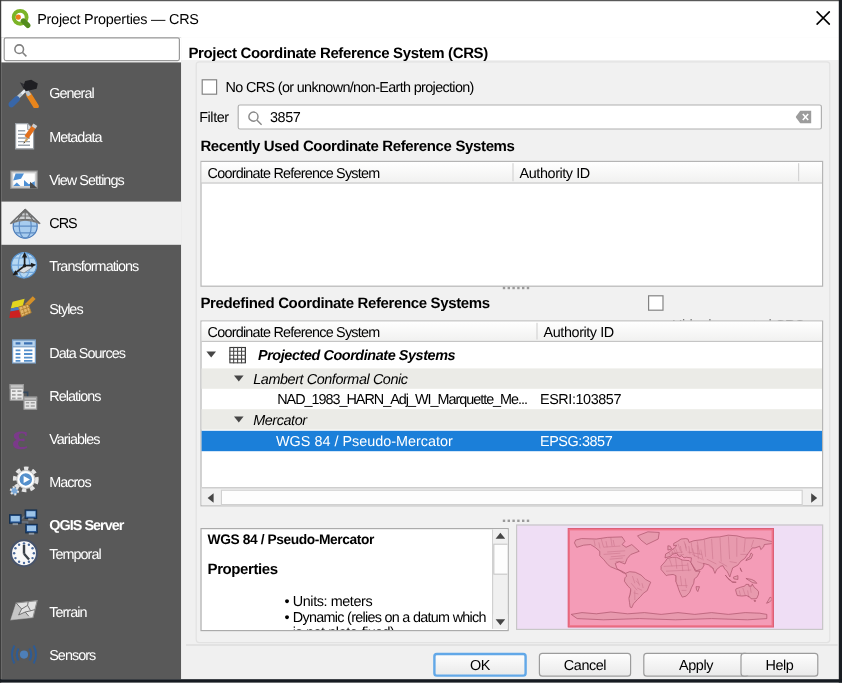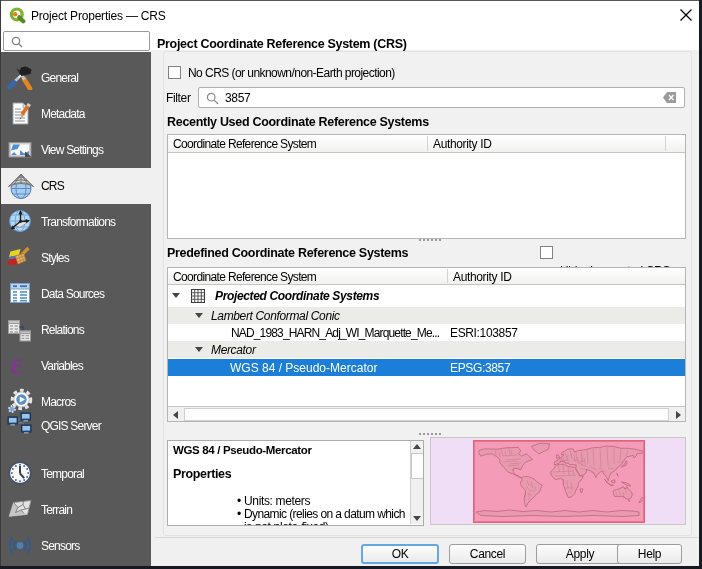--- a/index.html
+++ b/index.html
@@ -220,38 +220,38 @@
     <div class="sitem abs" style="left: 1px; top: 384px;">
       <svg width="26" height="26" viewBox="0 0 26 26">
 <circle cx="14.5" cy="11.5" r="8.5" fill="none" stroke="#e4e4e4" stroke-width="4.5" stroke-dasharray="3.4,3"></circle>
 <circle cx="14.5" cy="11.5" r="7.6" fill="#f0f0f0" stroke="#c0c0c0" stroke-width="0.8"></circle>
 <circle cx="14.5" cy="11.5" r="5.9" fill="#5590cc" stroke="#fff" stroke-width="1.4"></circle>
 <path d="M12.7,8.6 L18,11.5 L12.7,14.4 Z" fill="#fff"></path>
 <circle cx="5" cy="21" r="3" fill="#7aa8d8" stroke="#e0e0e0" stroke-width="1.8" stroke-dasharray="1.6,1.5"></circle>
 </svg>
       <span class="lbl">Macros</span>
     </div>
-    <div class="sitem abs" style="left: 1px; top: 408px;">
+    <div class="sitem abs" style="left: 1px; top: 420px; font-weight: bold;">
       <svg width="26" height="26" viewBox="0 0 26 26">
 <path d="M10,9 L15,5 M10,11 L16,11 L16,14" fill="none" stroke="#6a7684" stroke-width="1.3"></path>
 <g>
 <rect x="1" y="5" width="9.5" height="7" fill="#2a5a9c" stroke="#16304e"></rect>
 <rect x="2" y="6" width="7.5" height="4.5" fill="#9cc4e8"></rect>
 <rect x="3.5" y="12" width="4.5" height="1.6" fill="#8a949e"></rect>
 <rect x="14" y="1" width="9.5" height="7" fill="#2a5a9c" stroke="#16304e"></rect>
 <rect x="15" y="2" width="7.5" height="4.5" fill="#9cc4e8"></rect>
 <rect x="16.5" y="8" width="4.5" height="1.6" fill="#8a949e"></rect>
 <rect x="14.5" y="13" width="9.5" height="7" fill="#2a5a9c" stroke="#16304e"></rect>
 <rect x="15.5" y="14" width="7.5" height="4.5" fill="#9cc4e8"></rect>
 <rect x="17" y="20" width="4.5" height="1.6" fill="#8a949e"></rect>
 </g>
 </svg>
       <span class="lbl">QGIS Server</span>
     </div>
-    <div class="sitem abs" style="left: 1px; top: 456px; padding-left: 22px;">
+    <div class="sitem abs" style="left: 1px; top: 444px; padding-left: 22px;">
       <svg width="26" height="26" viewBox="0 0 26 26">
 <circle cx="13" cy="13" r="10.8" fill="#f8f8f8" stroke="#47536a" stroke-width="1.7"></circle>
 <g fill="#49699c">
           <circle cx="13" cy="4.8" r="1"></circle>
           <circle cx="17.1" cy="5.9" r="1"></circle>
           <circle cx="20.1" cy="8.9" r="1"></circle>
           <circle cx="21.2" cy="13" r="1"></circle>
           <circle cx="20.1" cy="17.1" r="1"></circle>
           <circle cx="17.1" cy="20.1" r="1"></circle>
           <circle cx="13" cy="21.2" r="1"></circle>

